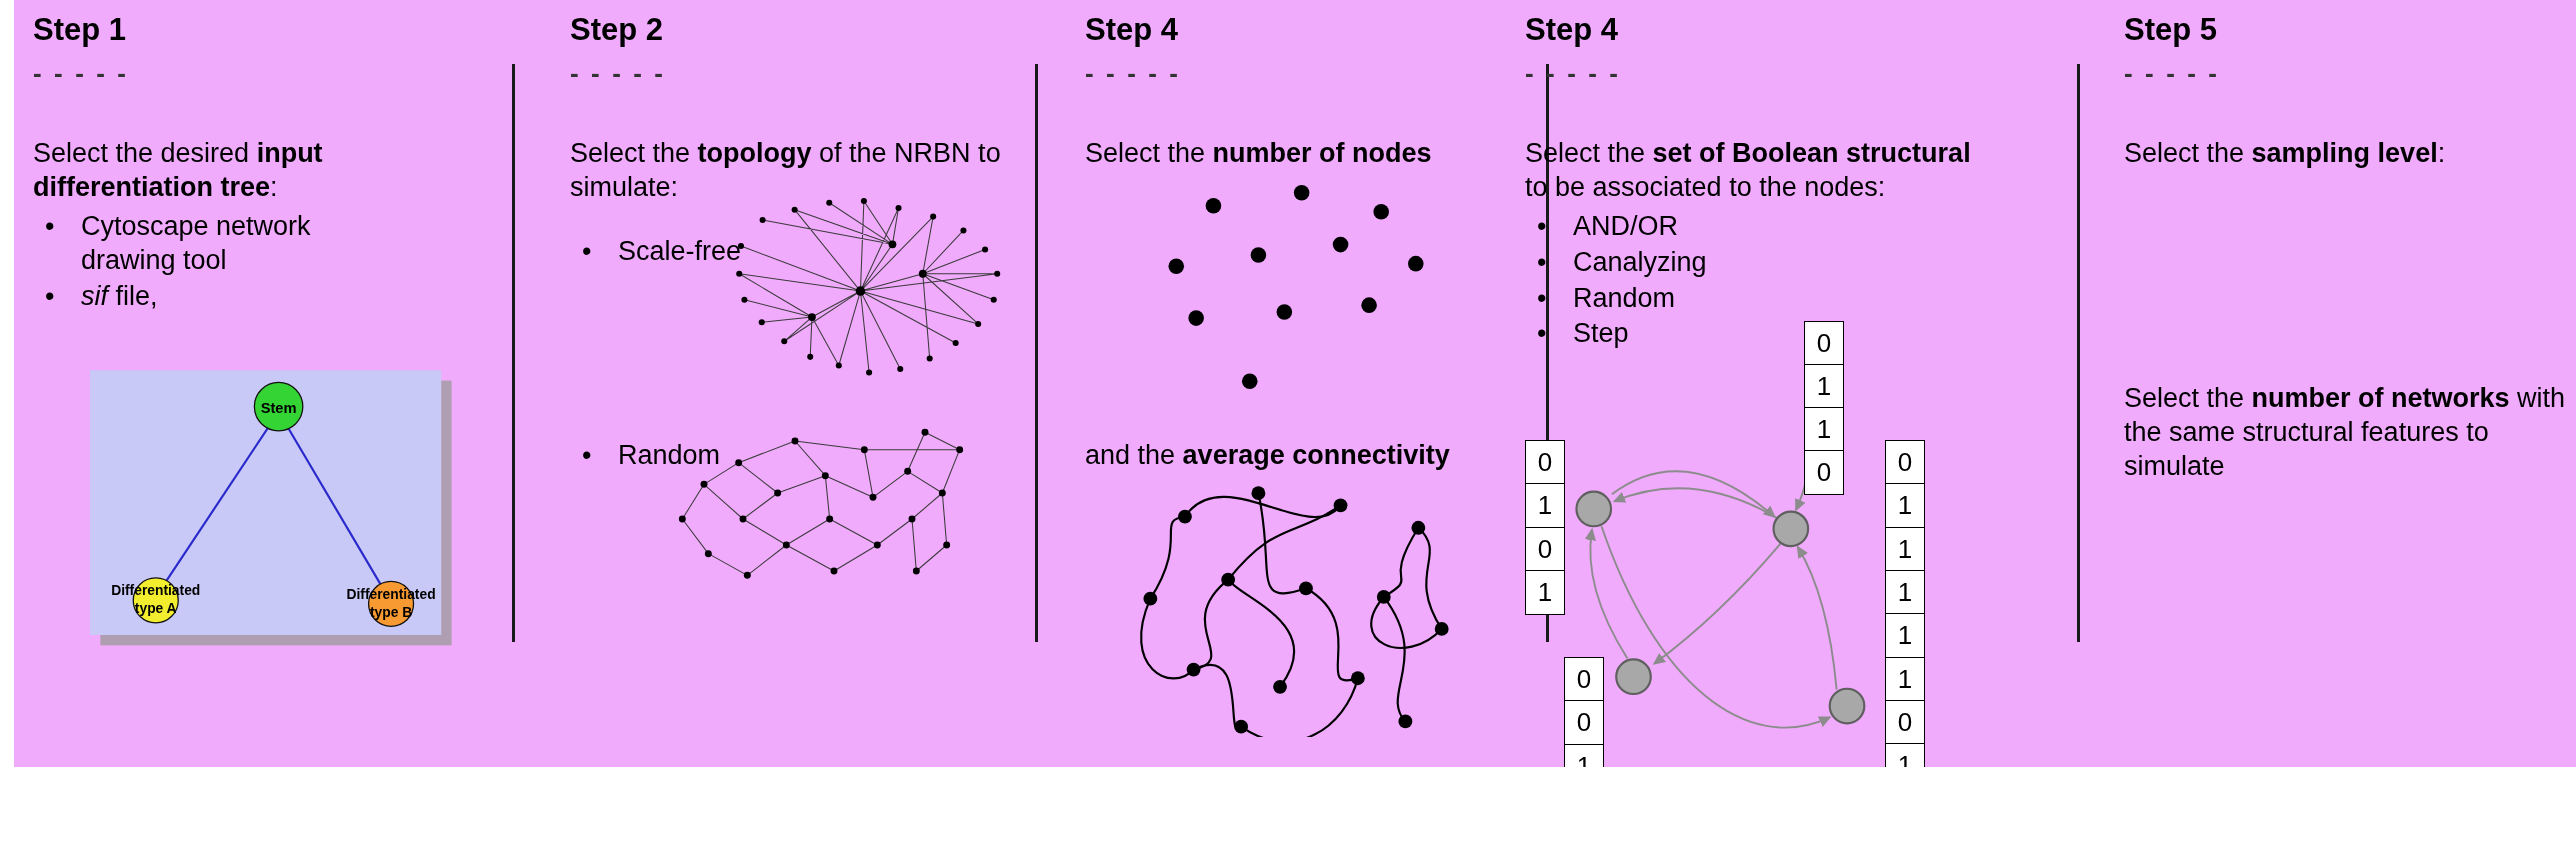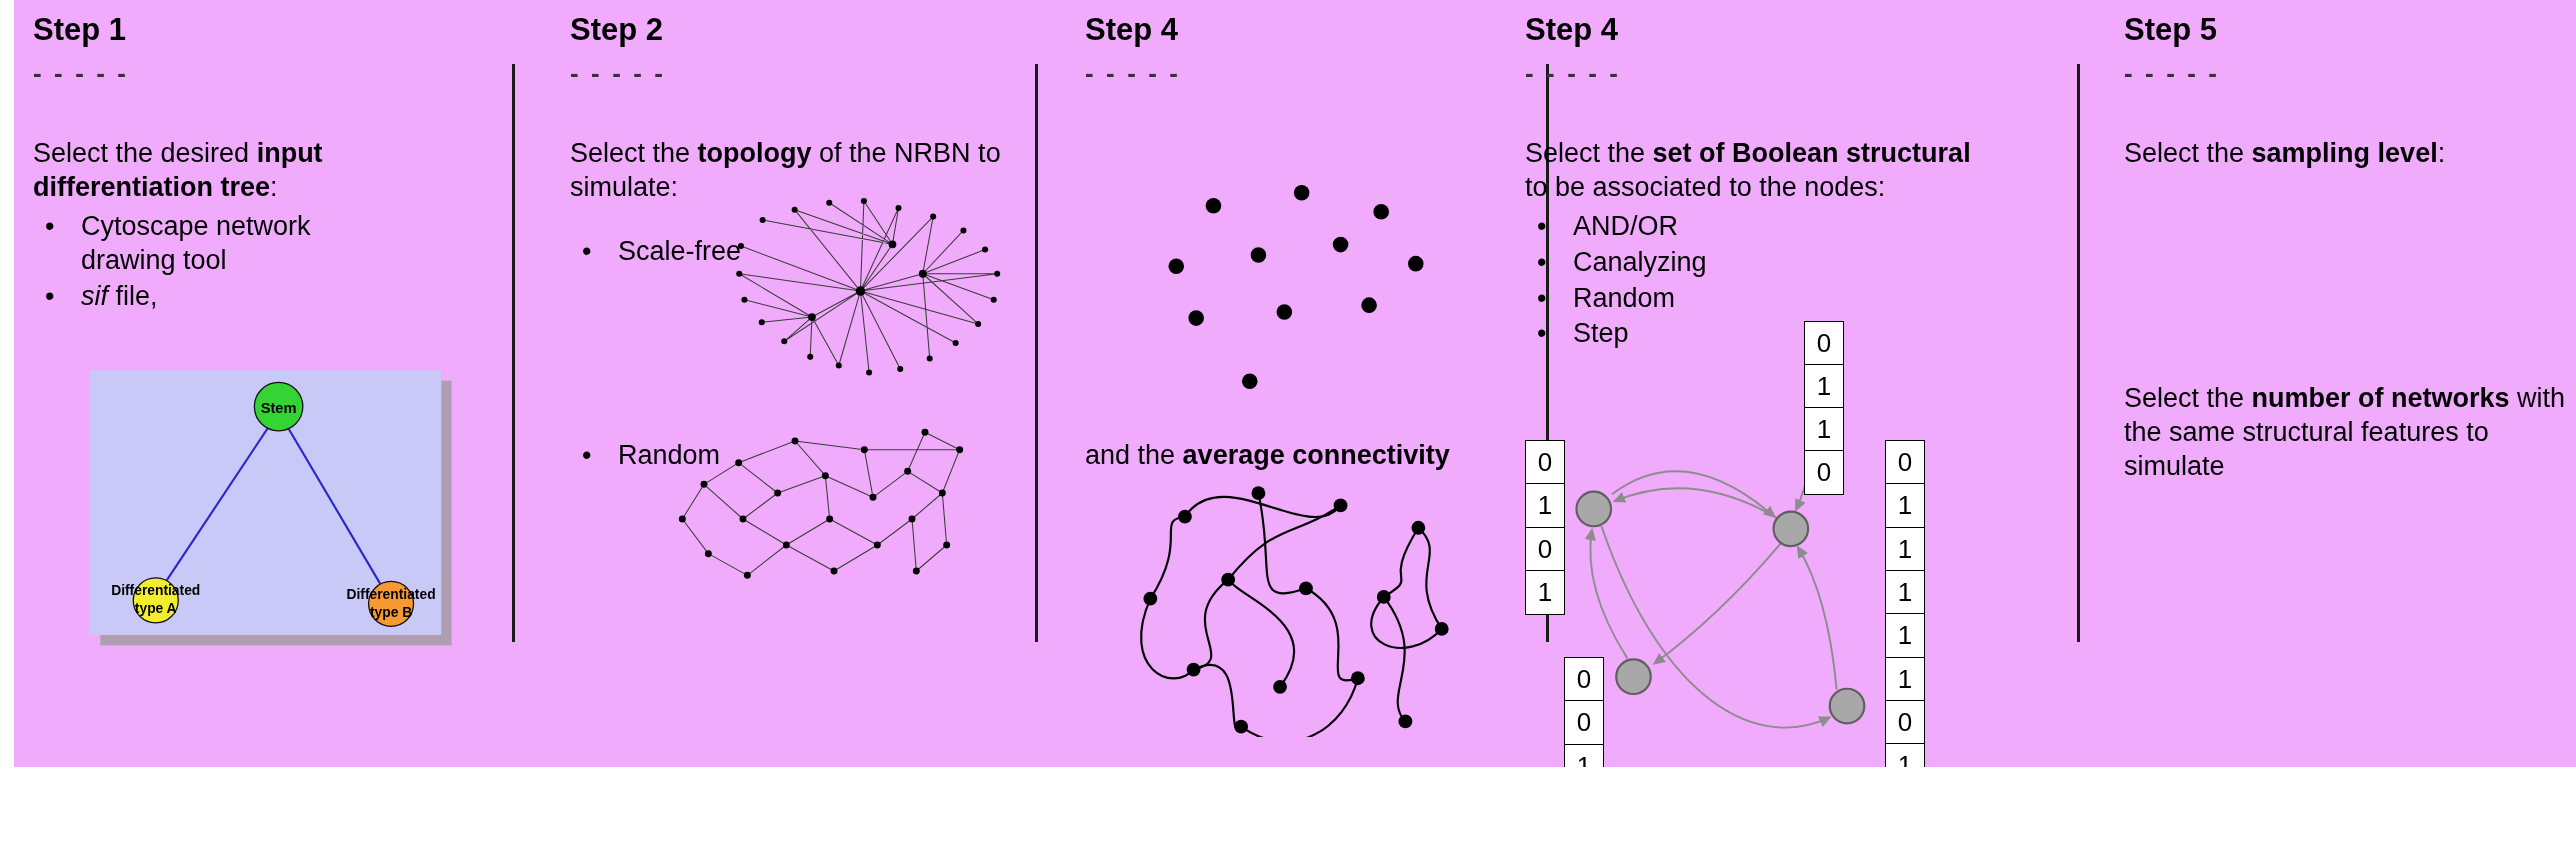--- a/index.html
+++ b/index.html
@@ -152,20 +152,21 @@
           <circle cx="340" cy="40" r="4"></circle>
             <circle cx="300" cy="20" r="4"></circle>
         </g>
       </svg>
     </div>
   </div>
 
   <div class="step" id="step3">
     <div class="step-title">Step 4</div>
     <div class="dashes">- - - - -</div>
+    <div class="para"><span>Select the </span><span class="b">number of nodes</span></div>
 
     <div class="fig" style="left:61px;top:172px;">
       <svg width="294" height="225" viewBox="0 0 340 260">
         <g fill="#000">
           <circle cx="78" cy="25" r="9"></circle>
             <circle cx="180" cy="10" r="9"></circle>
             <circle cx="272" cy="32" r="9"></circle>
           <circle cx="35" cy="95" r="9"></circle>
             <circle cx="130" cy="82" r="9"></circle>
             <circle cx="225" cy="70" r="9"></circle>

